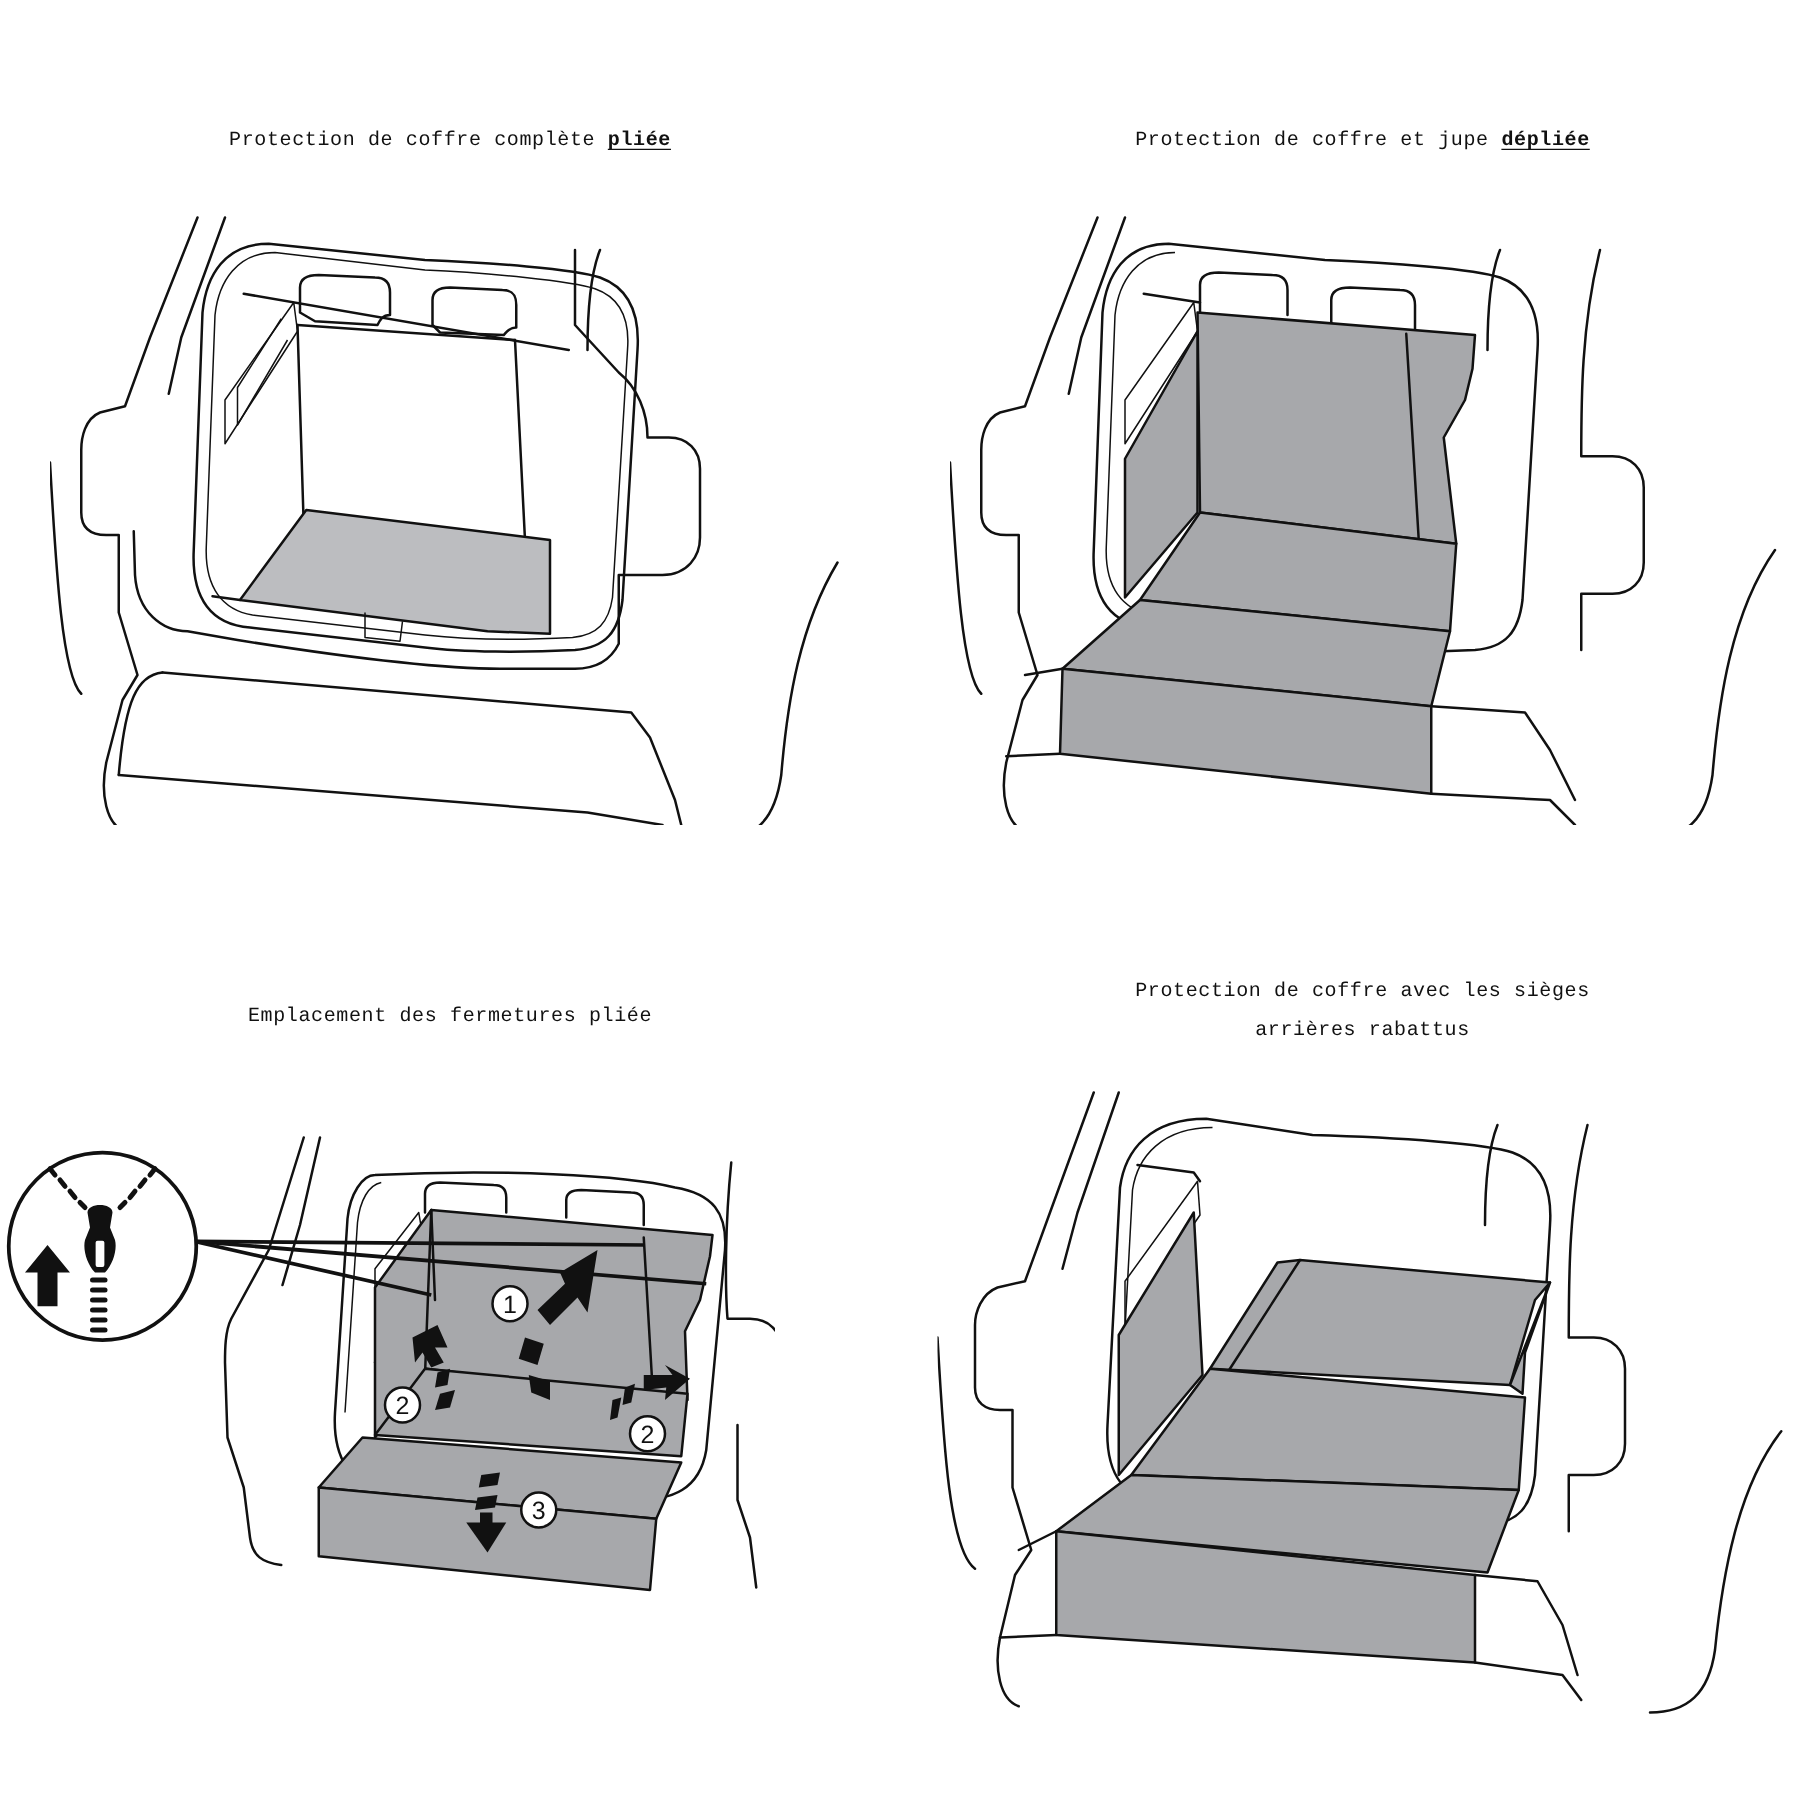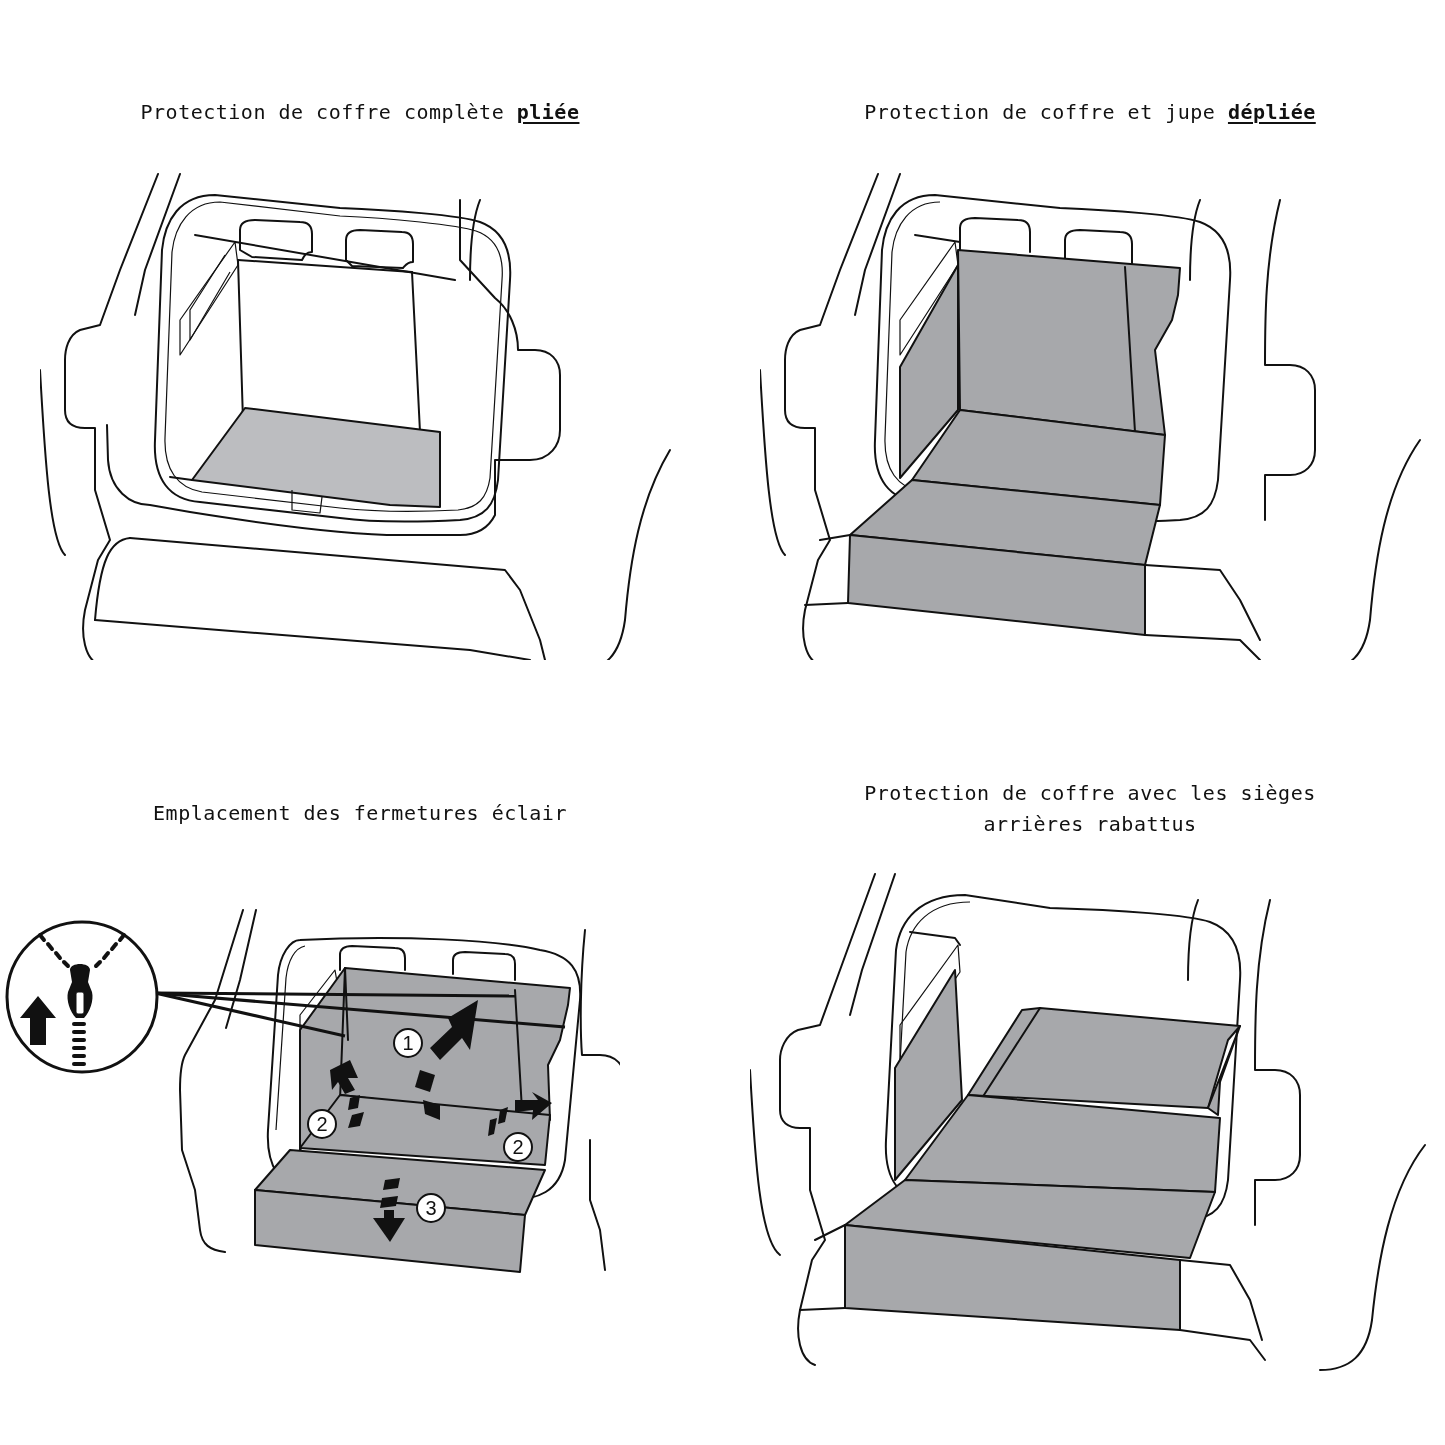--- a/index.html
+++ b/index.html
@@ -1,38 +1,38 @@
 <!DOCTYPE html>
 <html><head>
 <meta charset="utf-8">
 <style>
   html, body { margin: 0; padding: 0; background: #ffffff; }
   body { width: 1445px; height: 1445px; position: relative; overflow: hidden;
          font-family: "DejaVu Sans Mono", "Liberation Mono", monospace; color: #111; }
-  .caption { position: absolute; text-align: center; font-size: 20px; line-height: 31px;
-             letter-spacing: 0.5px; white-space: pre-line; }
+  .caption { position: absolute; text-align: center; font-size: 16px; line-height: 31px;
+             letter-spacing: 0.5px; white-space: pre-line; font-family: Liberation Mono, monospace; }
   .caption .emph { font-weight: bold; text-decoration: underline; text-underline-offset: 3px; }
   .panel { position: absolute; }
   svg { display: block; }
   .ln { fill: none; stroke: #111; stroke-width: 2; stroke-linejoin: round; stroke-linecap: round; }
   .thin { fill: none; stroke: #111; stroke-width: 1.2; stroke-linejoin: round; }
   .mat { stroke: #111; stroke-width: 2; stroke-linejoin: round; }
   .num circle { fill: #fff; stroke: #111; stroke-width: 2; }
   .num text { font-family: "Liberation Sans", sans-serif; font-size: 20px; text-anchor: middle; fill: #111; }
 </style>
 </head>
 <body>
 
 <div class="caption" style="left:40px; top:66px; width:640px;">
   <span>Protection de coffre complète </span><span class="emph">pliée</span>
 </div>
 <div class="caption" style="left:770px; top:66px; width:640px;text-align:center;">
   <span>Protection de coffre et jupe </span><span class="emph">dépliée</span>
 </div>
-<div class="caption" style="left:40px; top:798px; width:640px;">Emplacement des fermetures éclair</div>
+<div class="caption" style="left:40px; top:798px; width:640px;">Emplacement des fermetures pliée</div>
 <div class="caption" style="left:760px; top:778px; width:660px;">Protection de coffre avec les sièges
 arrières rabattus</div>
 
 <div class="panel" style="left:40px; top:160px;">
 <svg width="670" height="500" viewBox="0 0 670 500">
 
   <path class="ln" d="M118 14 L80 110 L60 165 L40 170 C28 175 25 190 25 200 L25 250 C25 262 32 268 45 268 L55 268 L55 330 L70 380 L58 400 L45 450 C40 475 45 500 60 505"></path>
   <path class="ln" d="M140 14 L105 110 L95 155"></path>
   <path class="ln" d="M0 210 C5 300 10 380 25 395"></path>
   <path class="ln" d="M67 265 L68 300 C70 330 90 345 110 345 L150 352 C200 360 300 375 360 375 L420 375 C440 375 450 365 455 355 L455 300 L490 300 C510 300 520 285 520 270 L520 215 C520 200 510 190 495 190 L478 190 C478 170 470 150 455 138 L420 100 L420 40"></path>

